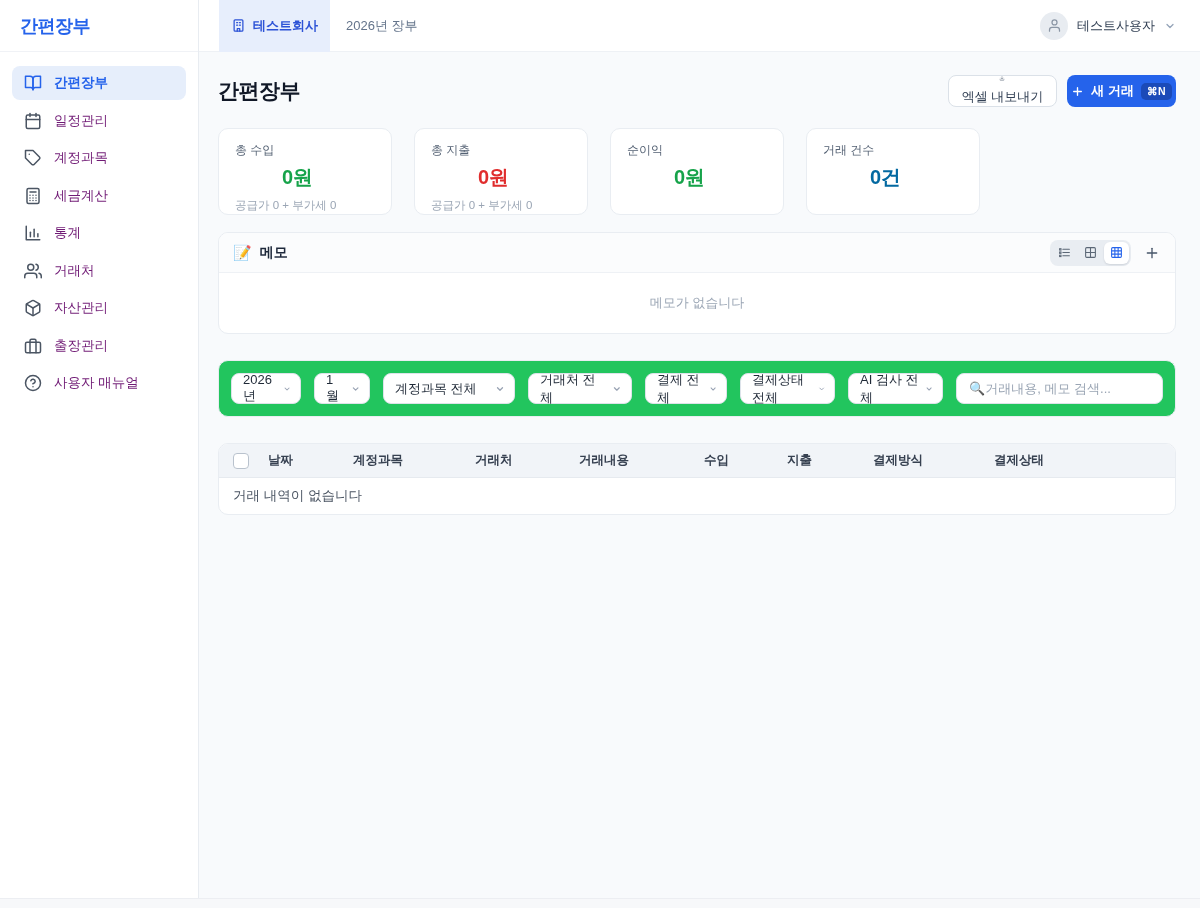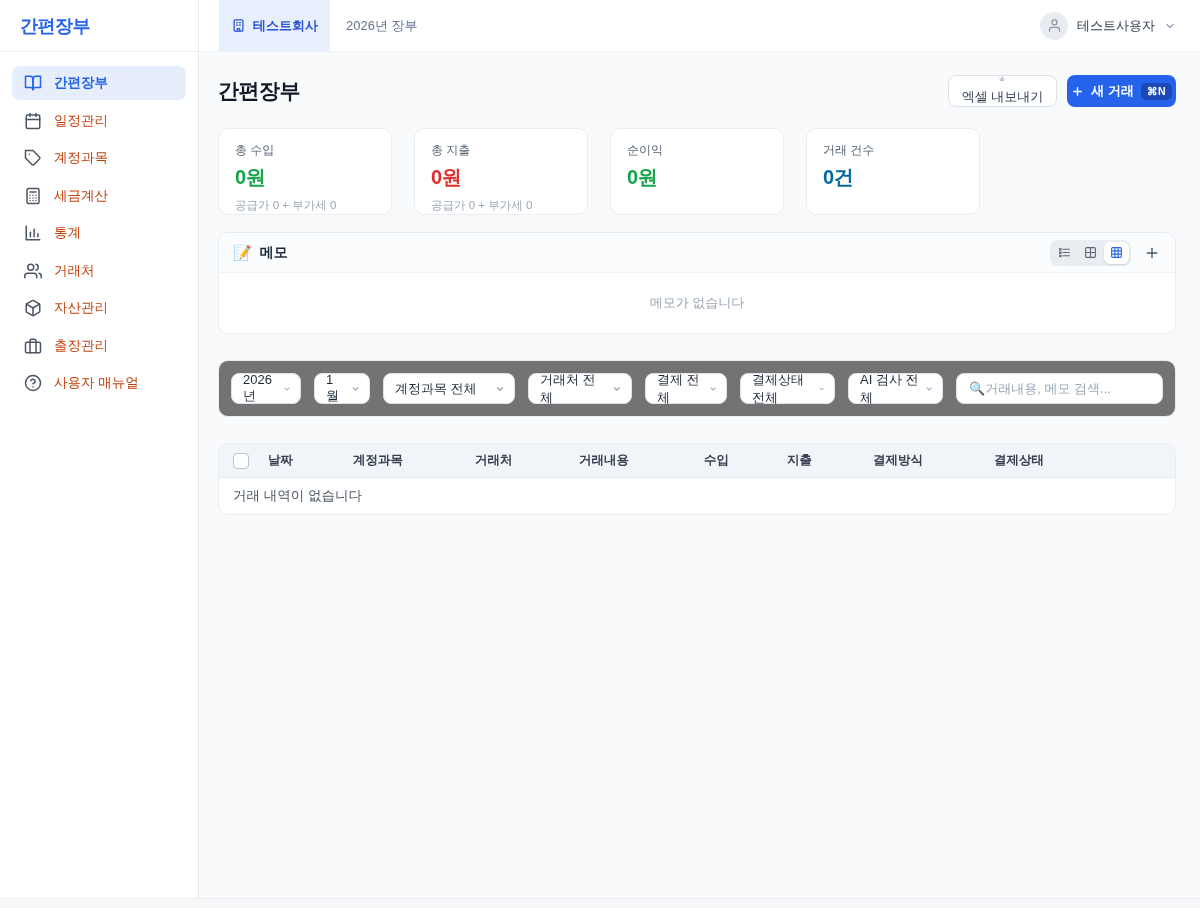--- a/index.html
+++ b/index.html
@@ -19,21 +19,21 @@
   }
   .logo-area {
     height:52px; display:flex; align-items:center;
     padding:0 20px; border-bottom:1px solid #f0f2f6;
   }
   .logo { font-size:18px; font-weight:bold; color:#2563eb; letter-spacing:-0.5px; }
   .nav { padding:14px 12px; display:flex; flex-direction:column; }
   .nav-item {
     display:flex; align-items:center; gap:12px;
     height:34px; padding:0 12px; border-radius:8px;
-    color:#c2410c; cursor:pointer; margin-bottom:3.5px;
+    color:#701a75; cursor:pointer; margin-bottom:3.5px;
   }
   .nav-item .nav-icon { width:18px; height:18px; color:#4b5563; }
   .nav-item .nav-label { font-size:13.5px; }
   .nav-item.active { background:#e6eefb; color:#2563eb; }
   .nav-item.active .nav-icon { color:#2563eb; }
   .nav-item.active .nav-label { font-weight:bold; }
 
   
   .main-col { flex:1; display:flex; flex-direction:column; height:100%; }
 
@@ -82,21 +82,21 @@
     padding:2.5px 6px; border-radius:5px; letter-spacing:0.5px;
   }
 
   
   .stats { display:grid; grid-template-columns:repeat(5,1fr); gap:22px; margin-bottom:17px; }
   .stat-card {
     background:#ffffff; border:1px solid #e9edf2; border-radius:10px;
     padding:13px 16px 14px; height:87px;
   }
   .stat-label { font-size:12px; color:#55master627; color:#556274; margin-bottom:5px; }
-  .stat-value { font-size:20px; font-weight:bold; letter-spacing:-0.3px; }
+  .stat-value { font-size:20px; font-weight:bold; letter-spacing:-0.3px;margin-left:47px; }
   .stat-value.green { color:#16a34a; }
   .stat-value.red { color:#e02d2d; }
   .stat-value.dark { color:#0369a1; }
   .stat-sub { font-size:11.5px; color:#9aa5b4; margin-top:7px; }
 
   
   .memo-card {
     background:#ffffff; border:1px solid #e9edf2; border-radius:10px;
     overflow:hidden; margin-bottom:26px;
   }
@@ -118,21 +118,21 @@
   .seg-btn.active { background:#ffffff; color:#2563eb; box-shadow:0 1px 2px rgba(16,24,40,0.12); }
   .memo-add {
     width:22px; height:22px; display:flex; align-items:center; justify-content:center;
     color:#475569; cursor:pointer; background:none; border:none;
   }
   .memo-add svg { width:16px; height:16px; }
   .memo-empty { height:60px; display:flex; align-items:center; justify-content:center; color:#9aa5b4; font-size:13px; }
 
   
   .filter-card {
-    background:#737373; border:1px solid #e9edf2; border-radius:10px;
+    background:#22c55e; border:1px solid #e9edf2; border-radius:10px;
     padding:12px; display:flex; gap:13px; align-items:center; margin-bottom:26px;
   }
   .dd {
     height:31px; border:1px solid #dde3ea; border-radius:8px; background:#ffffff;
     display:flex; align-items:center; justify-content:space-between;
     padding:0 9px 0 11px; font-size:13px; color:#1f2937; cursor:pointer; flex:none;
   }
   .dd .chev { width:10px; height:10px; color:#98a2b3; margin-left:6px; }
   .dd-year{width:70px;} .dd-month{width:56px;} .dd-account{width:132px;}
   .dd-partner{width:104px;} .dd-payment{width:82px;} .dd-status{width:95px;} .dd-ai{width:95px;}

